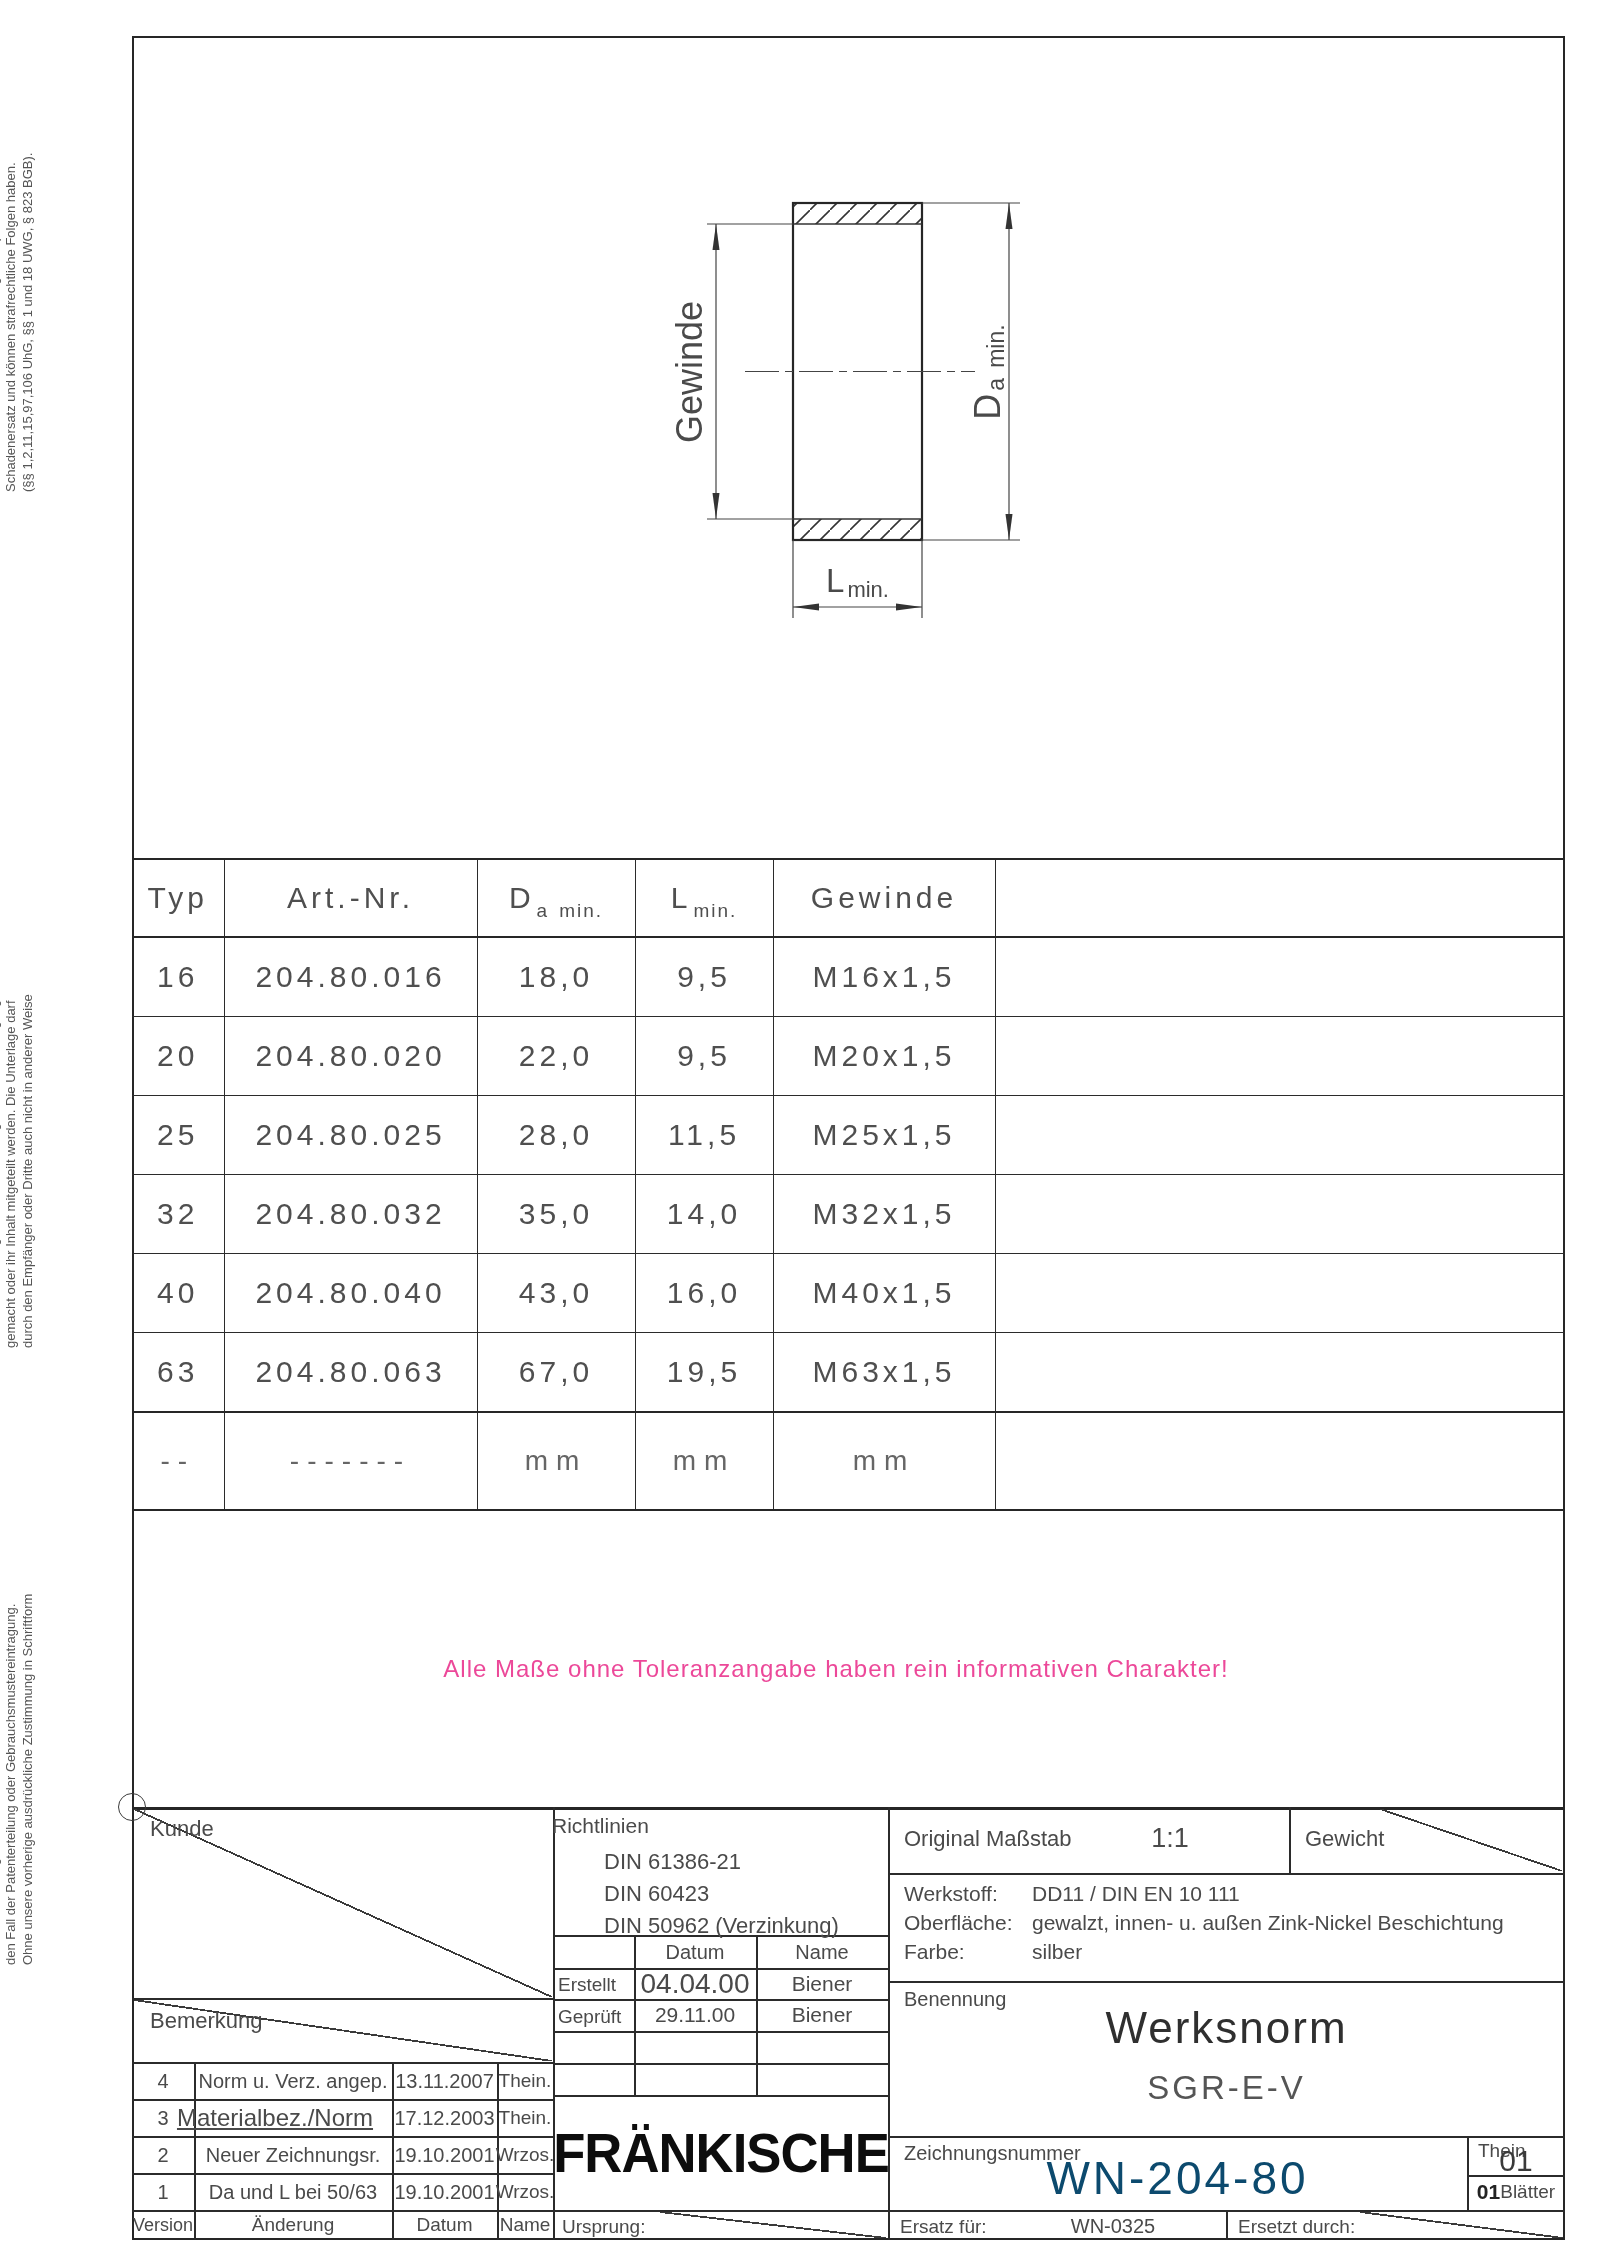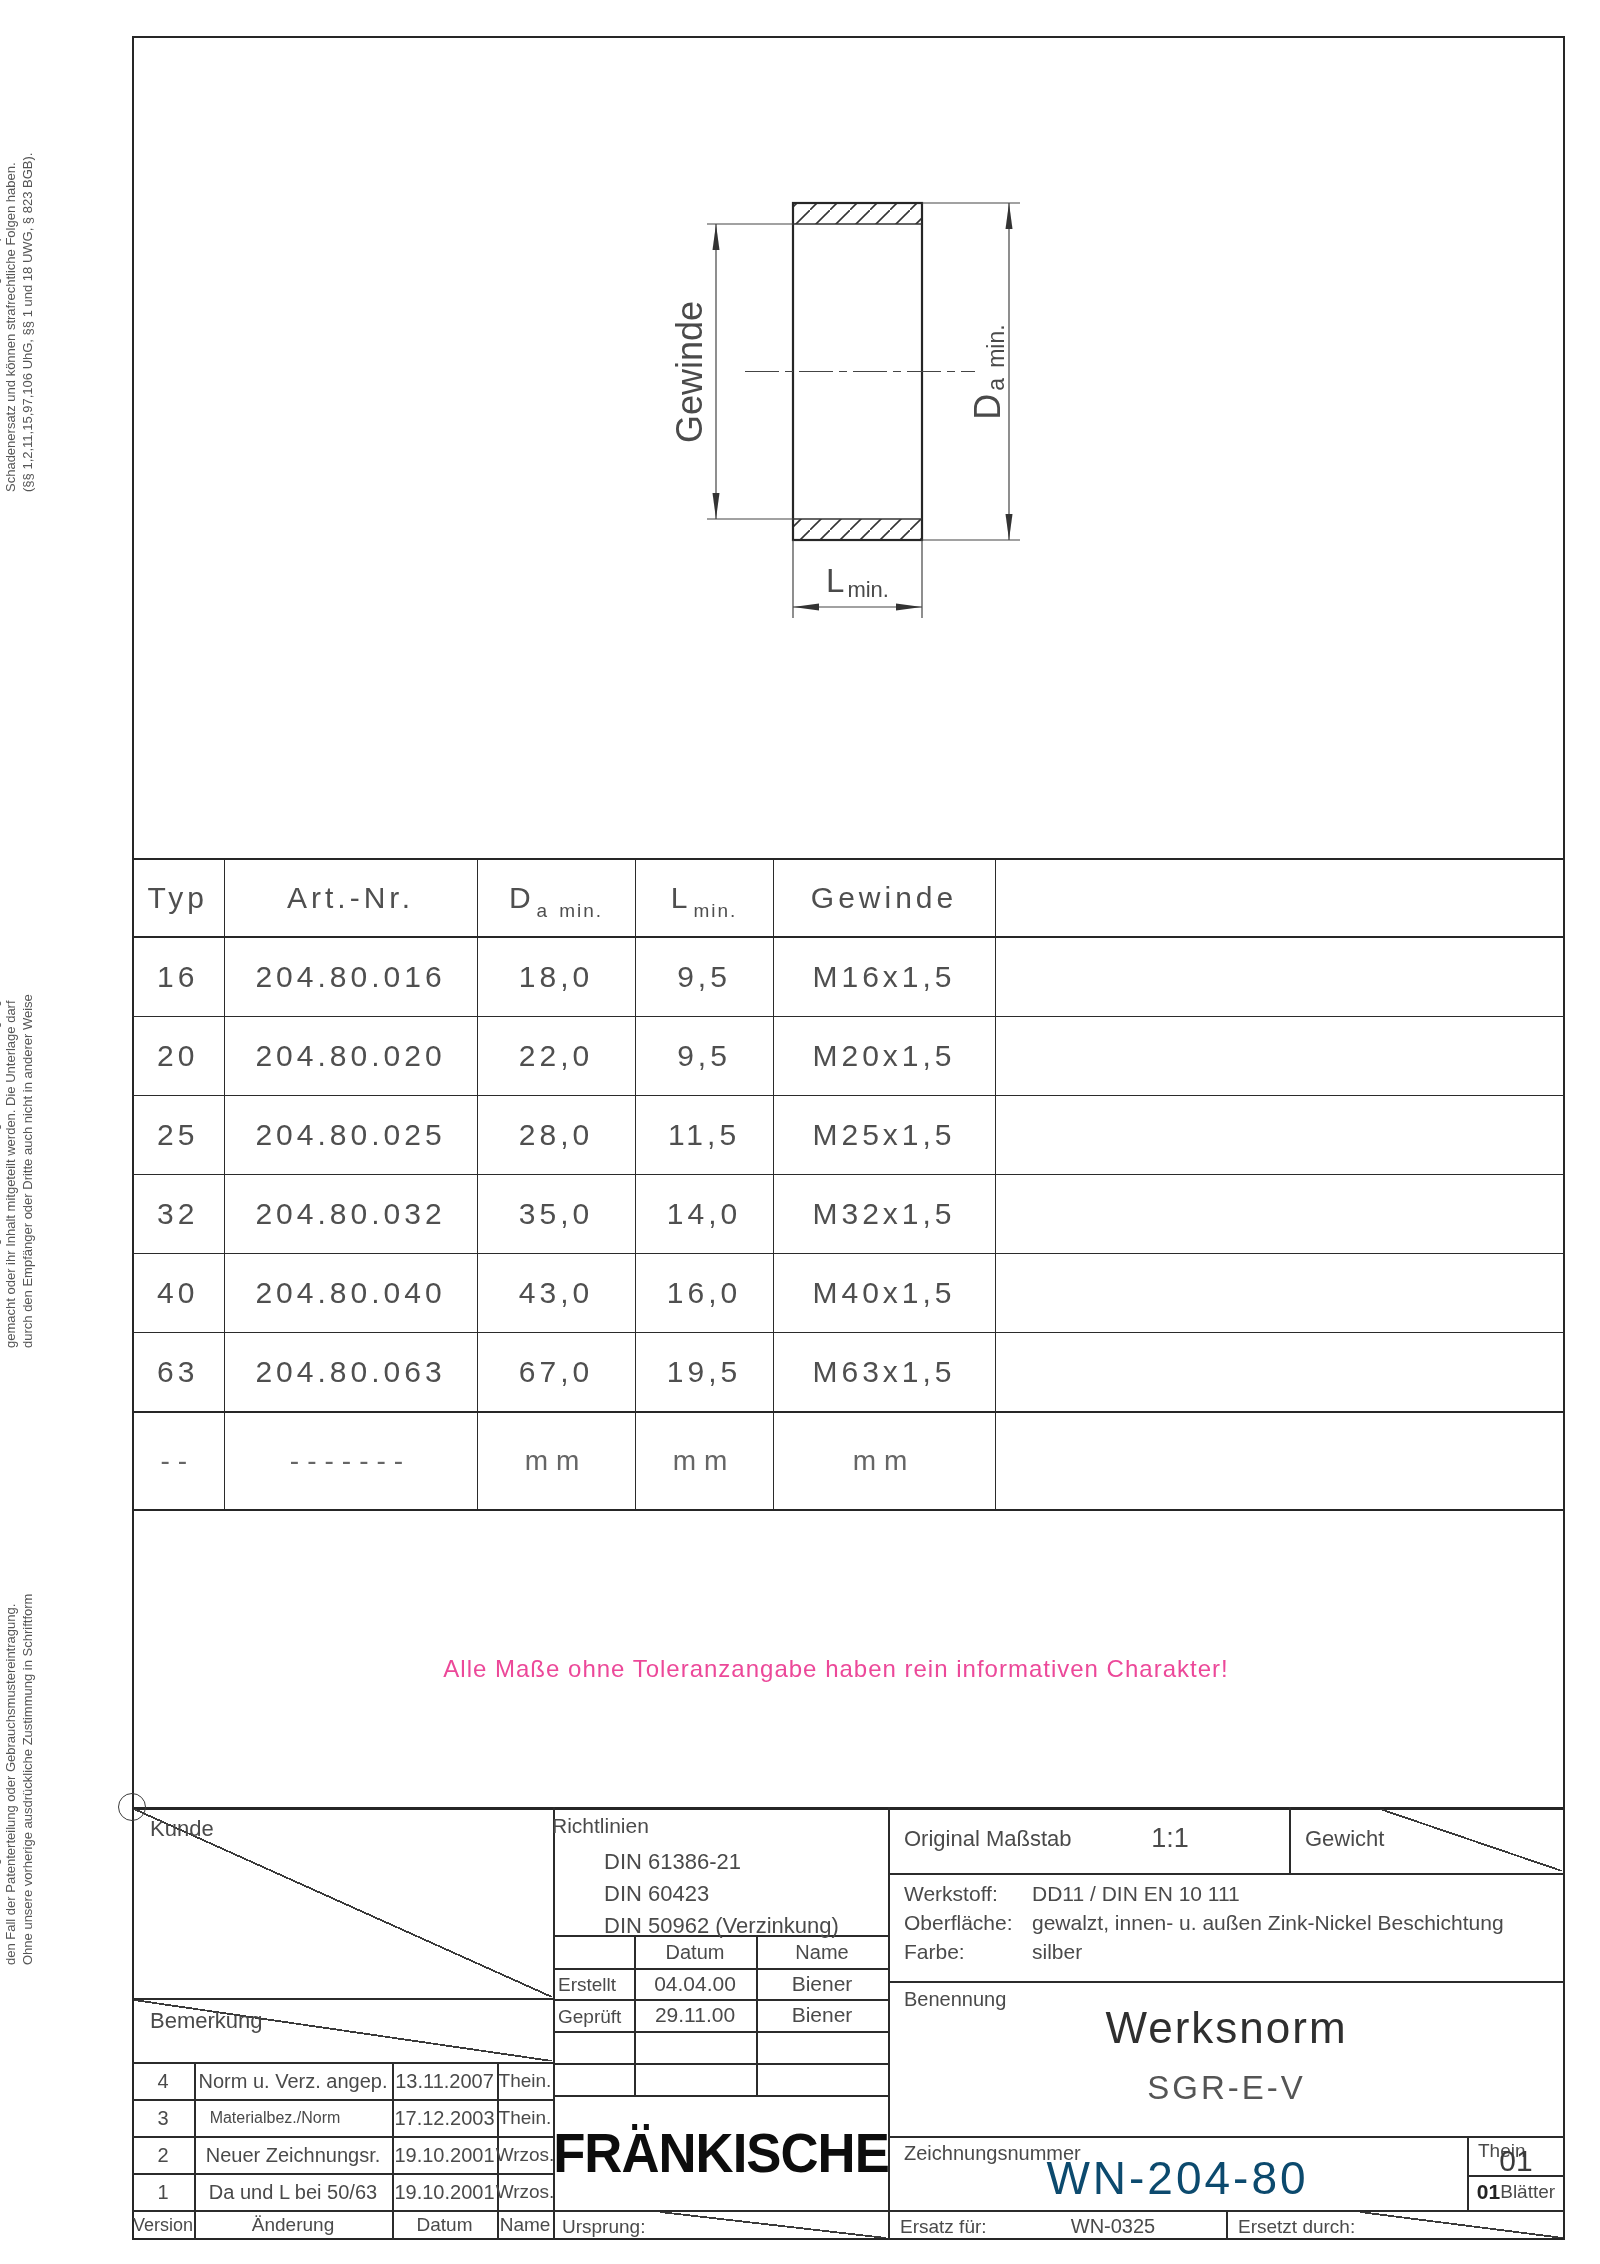--- a/index.html
+++ b/index.html
@@ -235,21 +235,21 @@
 
   <div class="lbl" style="left:150px;top:1816px;font-size:22px;">Kunde</div>
   <div class="lbl" style="left:552px;top:1814px;font-size:21px;">Richtlinien</div>
   <div class="lbl" style="left:604px;top:1849px;font-size:22px;">DIN 61386-21</div>
   <div class="lbl" style="left:604px;top:1881px;font-size:22px;">DIN 60423</div>
   <div class="lbl" style="left:604px;top:1913px;font-size:22px;">DIN 50962 (Verzinkung)</div>
 
   <div class="lbl ctr" style="left:634px;top:1937px;width:122px;height:30px;font-size:20px;">Datum</div>
   <div class="lbl ctr" style="left:756px;top:1937px;width:132px;height:30px;font-size:20px;">Name</div>
   <div class="lbl" style="left:558px;top:1974px;font-size:19px;">Erstellt</div>
-  <div class="lbl ctr" style="left:634px;top:1969px;width:122px;height:30px;font-size:21px;">04.04.00</div>
+  <div class="lbl ctr" style="left:634px;top:1969px;width:122px;height:30px;font-size:28px;">04.04.00</div>
   <div class="lbl ctr" style="left:756px;top:1969px;width:132px;height:30px;font-size:21px;">Biener</div>
   <div class="lbl" style="left:558px;top:2006px;font-size:19px;">Geprüft</div>
   <div class="lbl ctr" style="left:634px;top:2000px;width:122px;height:30px;font-size:21px;">29.11.00</div>
   <div class="lbl ctr" style="left:756px;top:2000px;width:132px;height:30px;font-size:21px;">Biener</div>
 
   <div class="lbl" style="left:150px;top:2008px;font-size:22px;">Bemerkung</div>
 
   <div class="lbl" style="left:904px;top:1826px;font-size:22px;">Original Maßstab</div>
   <div class="lbl ctr" style="left:1100px;top:1820px;width:140px;height:36px;font-size:27px;">1:1</div>
   <div class="lbl" style="left:1305px;top:1826px;font-size:22px;">Gewicht</div>
@@ -273,21 +273,21 @@
     <span style="font-weight:bold;font-size:21px;color:#222;">01</span>
       <span>Blätter</span>
   </div>
 
   <div class="lbl ctr" style="left:132px;top:2065px;width:62px;height:32px;font-size:20px;">4</div>
   <div class="lbl ctr" style="left:194px;top:2065px;width:198px;height:32px;font-size:20px;">Norm u. Verz. angep.</div>
   <div class="lbl ctr" style="left:392px;top:2065px;width:105px;height:32px;font-size:20px;">13.11.2007</div>
   <div class="lbl ctr" style="left:497px;top:2065px;width:56px;height:32px;font-size:19px;">Thein.</div>
 
   <div class="lbl ctr" style="left:132px;top:2102px;width:62px;height:32px;font-size:20px;">3</div>
-  <div class="lbl ctr" style="left:194px;top:2102px;width:162px;height:32px;font-size:16px;">Materialbez./Norm</div>
+  <div class="lbl ctr" style="left:194px;top:2102px;width:162px;height:32px;font-size:24px;text-decoration:underline;">Materialbez./Norm</div>
   <div class="lbl ctr" style="left:392px;top:2102px;width:105px;height:32px;font-size:20px;">17.12.2003</div>
   <div class="lbl ctr" style="left:497px;top:2102px;width:56px;height:32px;font-size:19px;">Thein.</div>
 
   <div class="lbl ctr" style="left:132px;top:2139px;width:62px;height:32px;font-size:20px;">2</div>
   <div class="lbl ctr" style="left:194px;top:2139px;width:198px;height:32px;font-size:20px;">Neuer Zeichnungsr.</div>
   <div class="lbl ctr" style="left:392px;top:2139px;width:105px;height:32px;font-size:20px;">19.10.2001</div>
   <div class="lbl ctr" style="left:497px;top:2139px;width:56px;height:32px;font-size:19px;">Wrzos.</div>
 
   <div class="lbl ctr" style="left:132px;top:2176px;width:62px;height:32px;font-size:20px;">1</div>
   <div class="lbl ctr" style="left:194px;top:2176px;width:198px;height:32px;font-size:20px;">Da und L bei 50/63</div>

